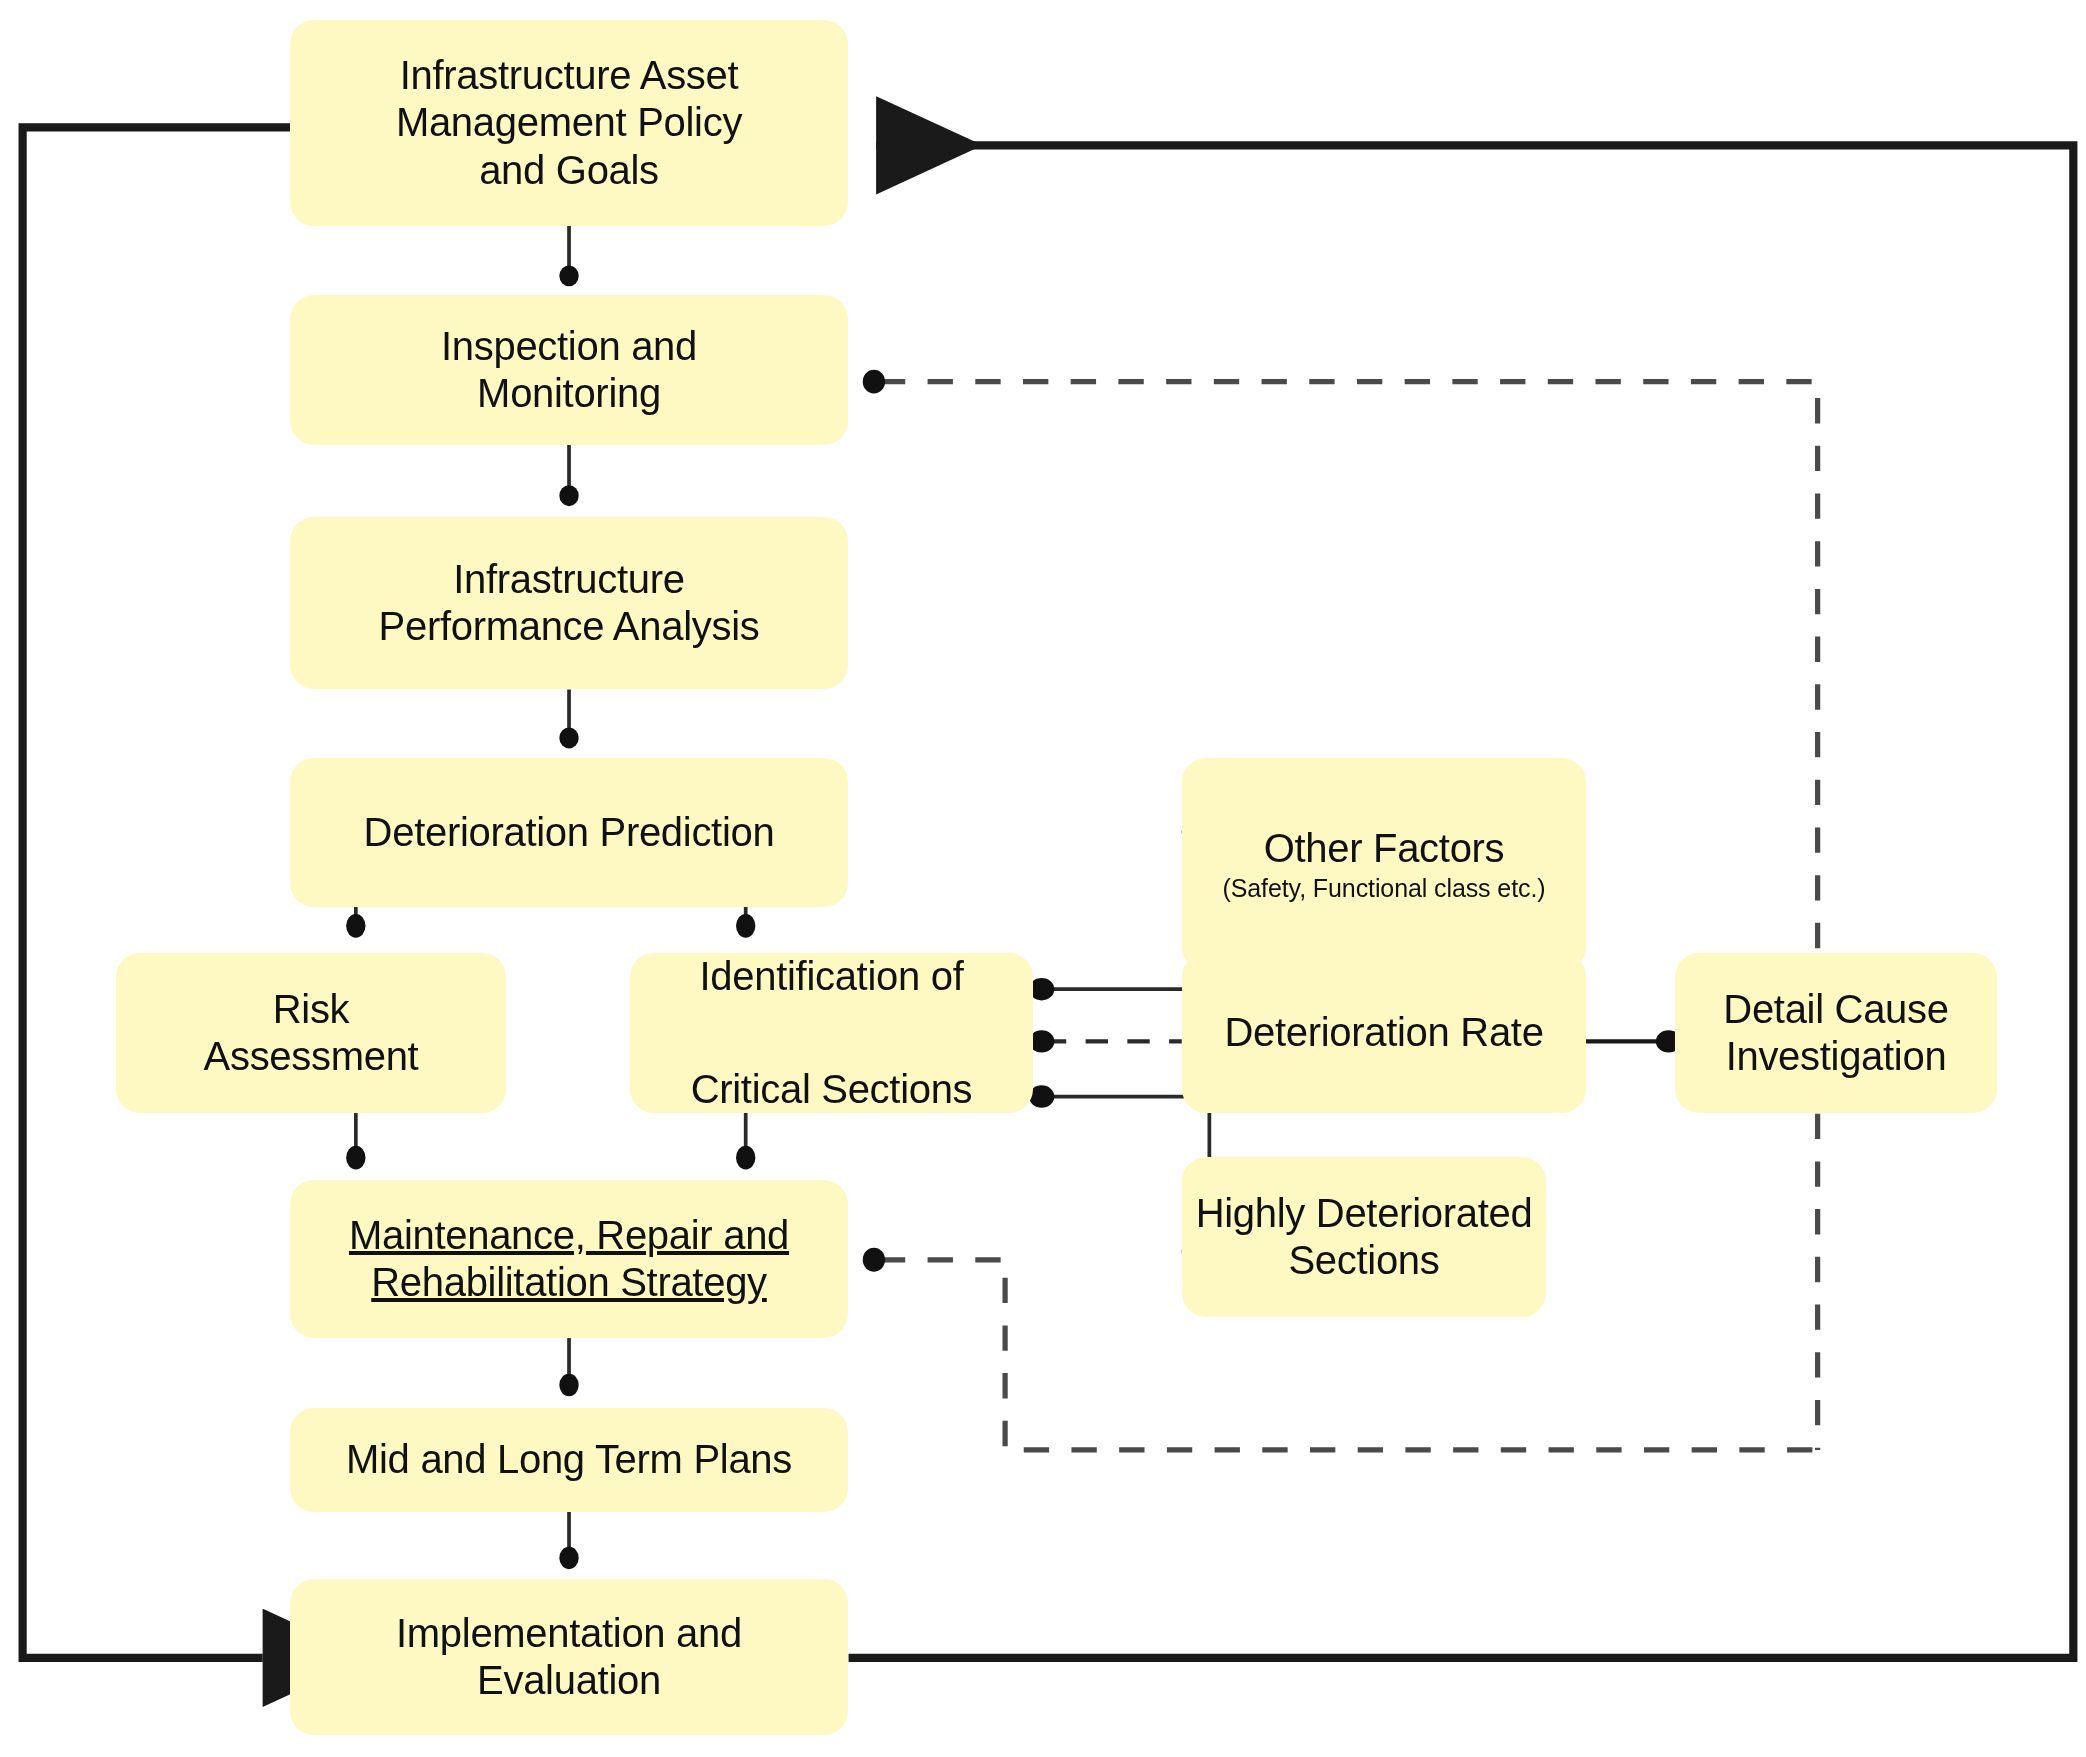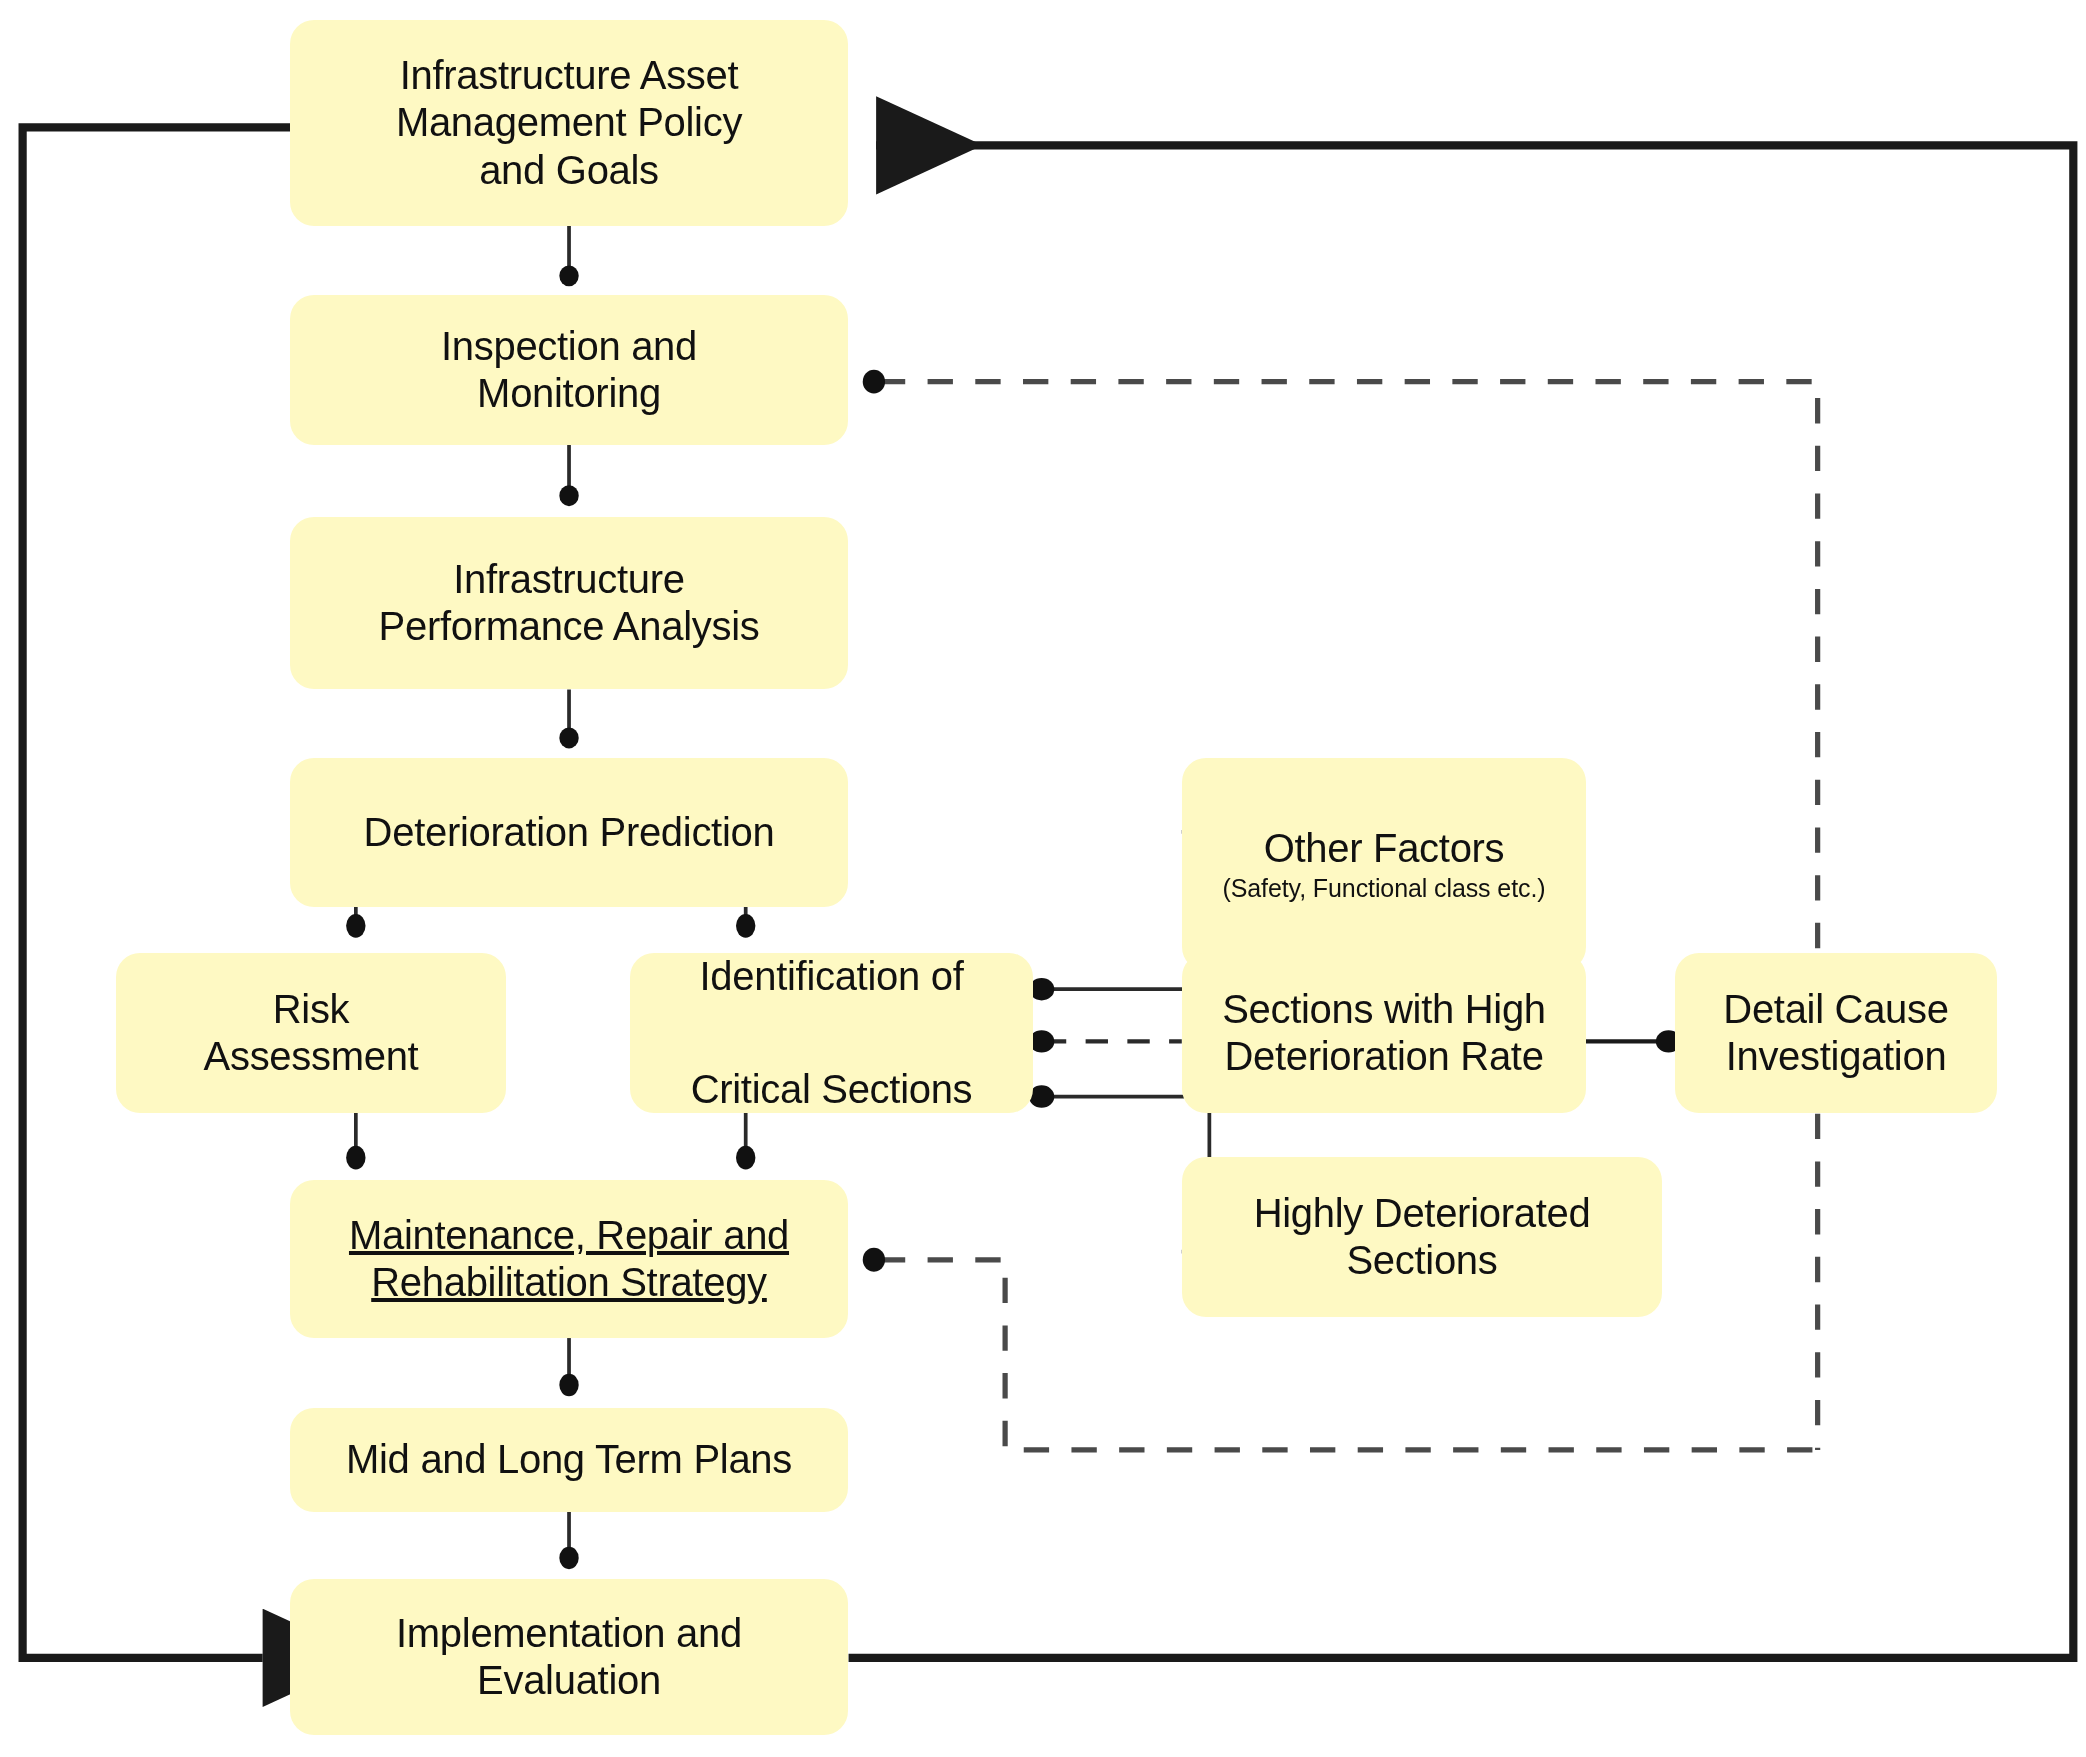--- a/index.html
+++ b/index.html
@@ -163,25 +163,24 @@
     <div class="t1">Implementation and</div>
     <div class="t1">Evaluation</div>
   </div>
 
   <div class="node" style="left:1182px;top:758px;width:404px;height:213px;">
     <div class="t1">Other Factors</div>
     <div class="t2">(Safety, Functional class etc.)</div>
   </div>
 
   <div class="node" style="left:1182px;top:953px;width:404px;height:160px;">
-    <div class="t1">Sections with High</div>
     <div class="t1">Deterioration Rate</div>
   </div>
 
-  <div class="node" style="left:1182px;top:1157px;width:480px;height:160px;">
+  <div class="node" style="left:1182px;top:1157px;width:364px;height:160px;">
     <div class="t1">Highly Deteriorated</div>
     <div class="t1">Sections</div>
   </div>
 
   <div class="node" style="left:1675px;top:953px;width:322px;height:160px;">
     <div class="t1">Detail Cause</div>
     <div class="t1">Investigation</div>
   </div>
 
 </div>

